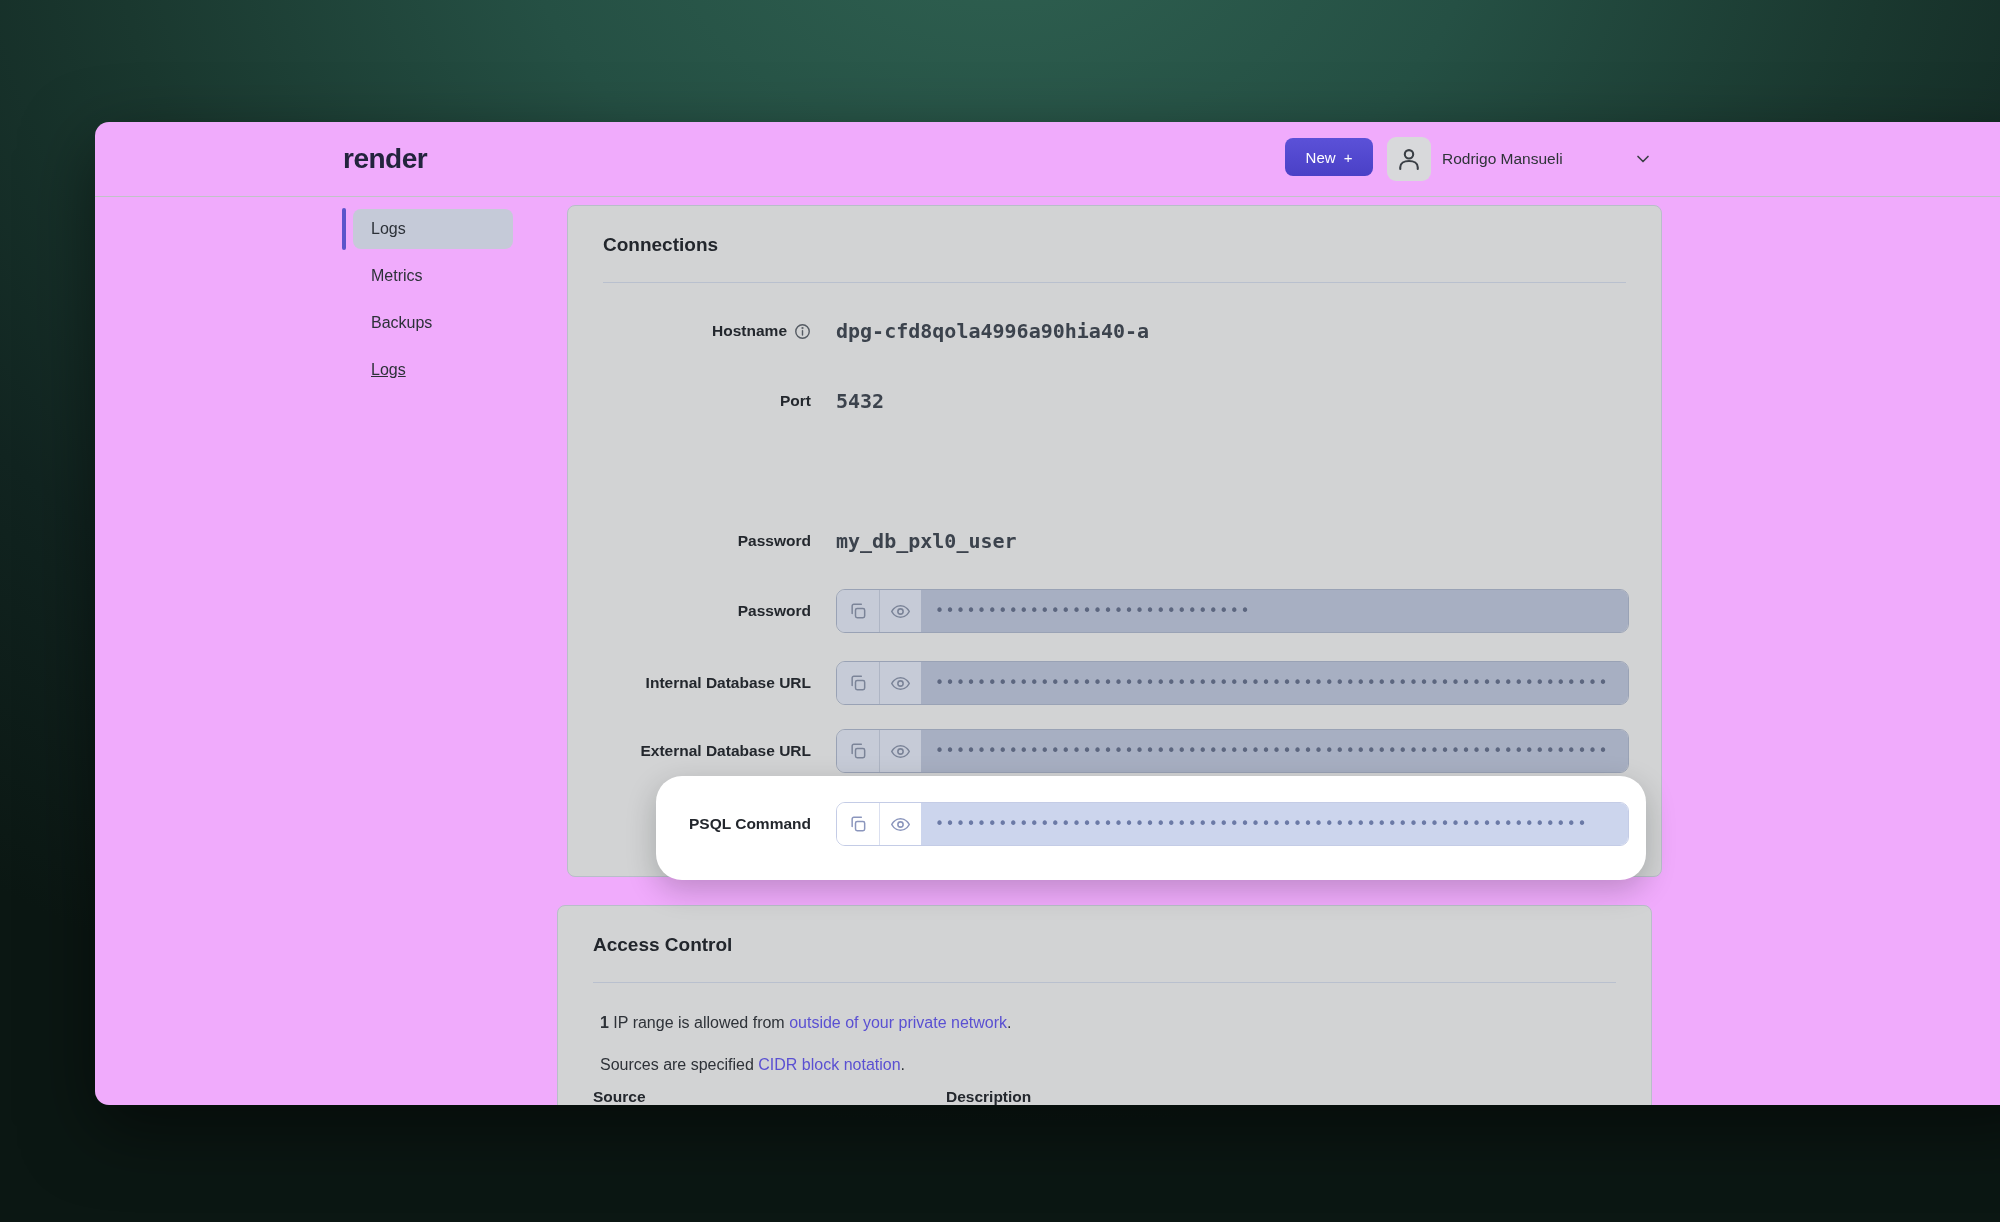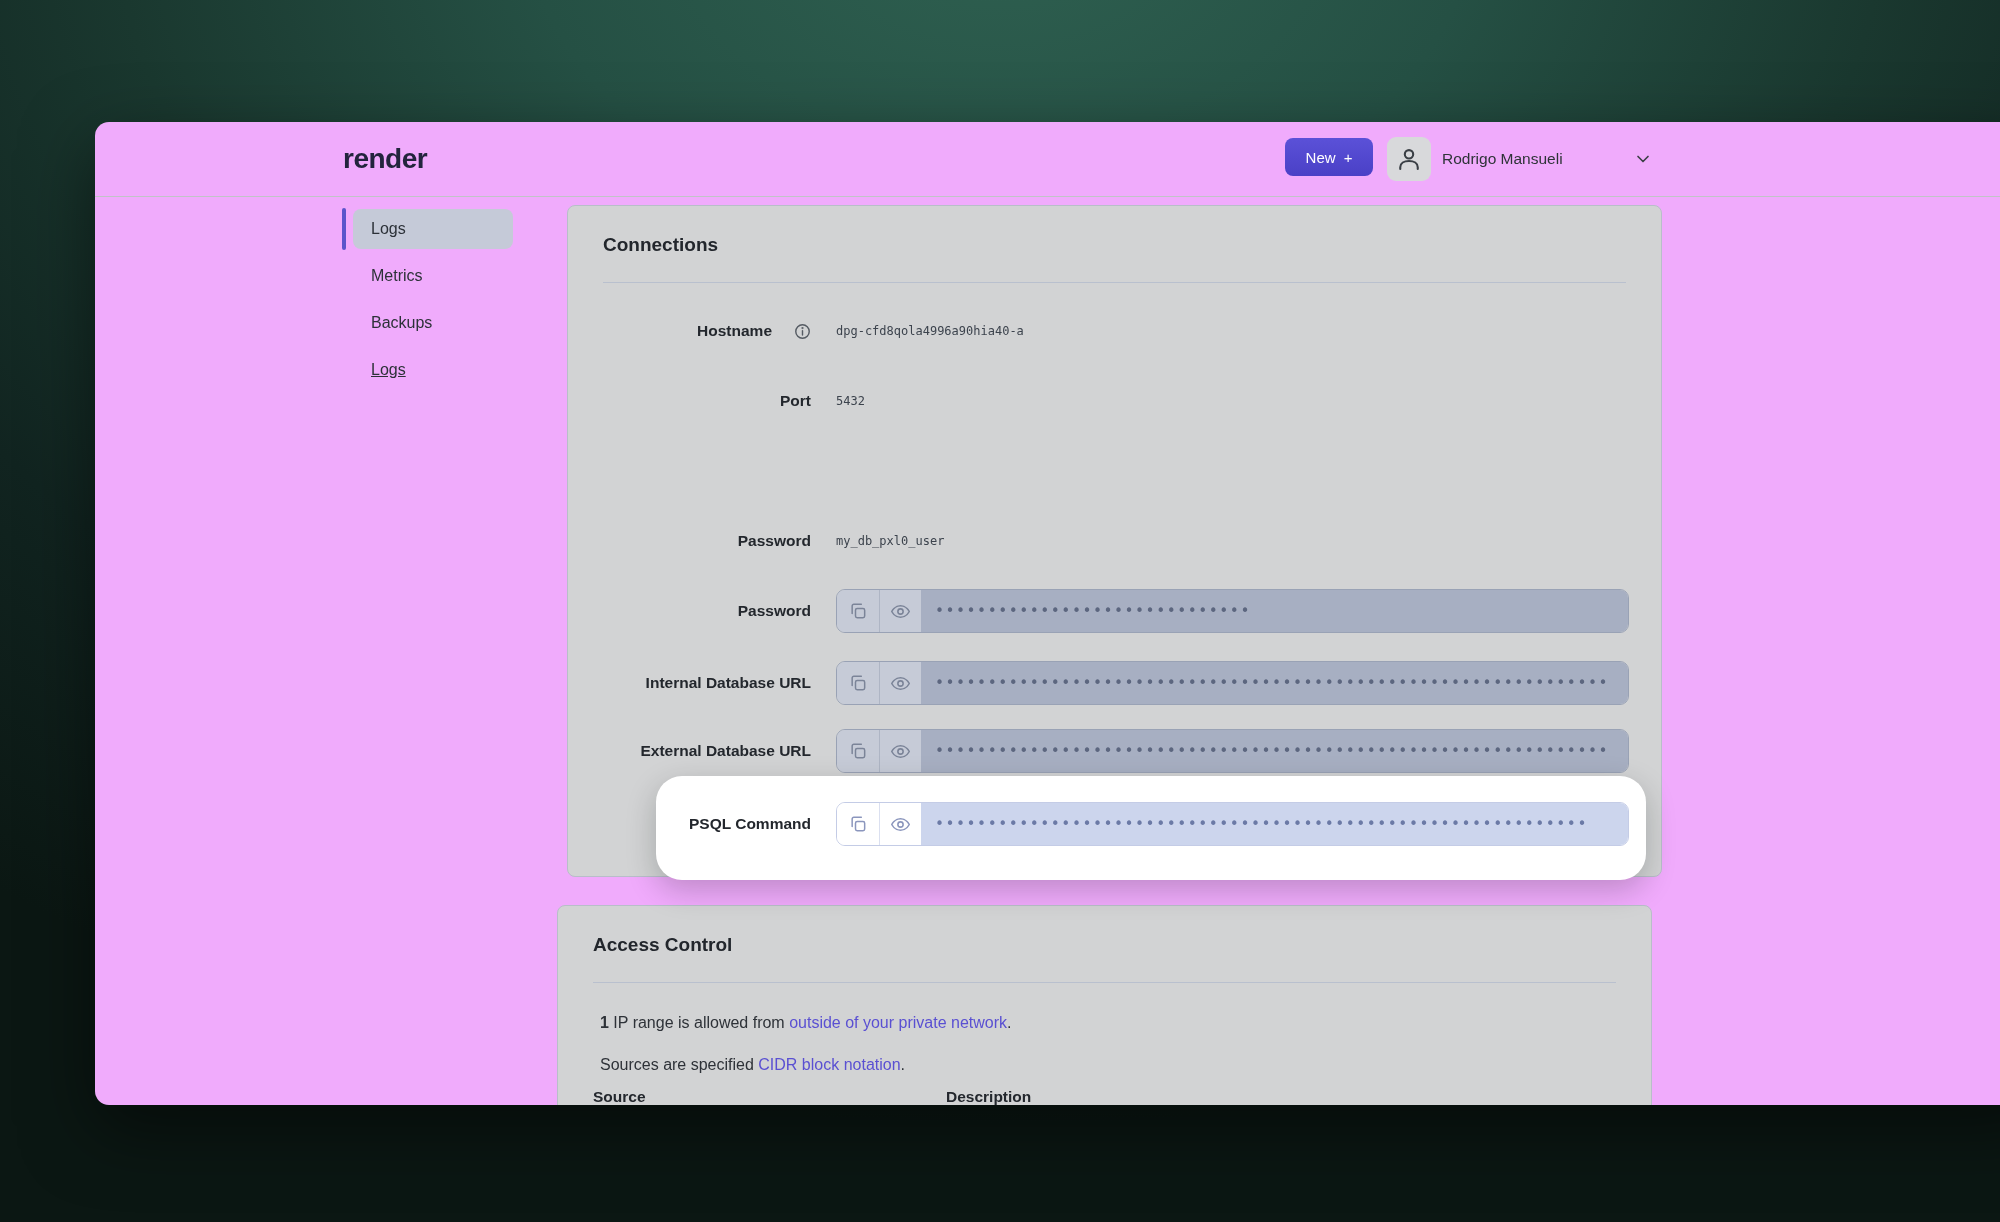--- a/index.html
+++ b/index.html
@@ -39,23 +39,23 @@
                display:flex; align-items:center; padding-left:18px; font-size:16px; color:#2c3138; cursor:pointer; }
   .side-item.active { background:#c5cad8; }
   
   .card { position:absolute; left:462px; width:1095px; background:#d2d3d4; border:1px solid #b8bec9; border-radius:8px; }
   .card-connections { top:83px; height:672px;margin-left:10px; }
   .card-access { top:783px; height:260px; }
   .card-title { position:absolute; left:35px; top:28px; font-size:19px; font-weight:700; color:#22262c; }
   .card-divider { position:absolute; left:35px; right:35px; top:76px; height:1px; background:#b9c0ce; }
   
   .row { position:absolute; left:0; width:100%; height:44px; display:flex; align-items:center; }
-  .row-label { width:243px; display:flex; justify-content:flex-end; align-items:center; gap:22px;
+  .row-label { width:243px; display:flex; justify-content:flex-end; align-items:center; gap:7px;
                font-size:15.5px; font-weight:700; color:#23272d; }
-  .row-value { margin-left:25px; font-family:"DejaVu Sans Mono", monospace; font-size:12px; color:#3c434d; }
+  .row-value { margin-left:25px; font-family:"DejaVu Sans Mono", monospace; font-size:20px; color:#3c434d;font-weight:bold; }
   .info-circ { width:17px; height:17px; flex:0 0 auto; }
   
   .secret { margin-left:25px; width:793px; height:44px; display:flex; border:1px solid #99a2b5; border-radius:9px; overflow:hidden; }
   .secret-btn { width:42px; display:flex; align-items:center; justify-content:center; background:#c6cbd7; border:none; cursor:pointer; padding:0; }
   .secret-btn + .secret-btn { border-left:1px solid #aeb5c4; }
   .secret-val { flex:1; background:#a7afc2; display:flex; align-items:center; padding-left:14px; overflow:hidden; }
   .dots { font-family:"DejaVu Sans Mono", monospace; font-size:15px; letter-spacing:1.5px; color:#5c667f; white-space:nowrap; }
   .secret-btn svg { stroke:#7b8498; }
   
   .secret.hl { border-color:#c4cce6; }

